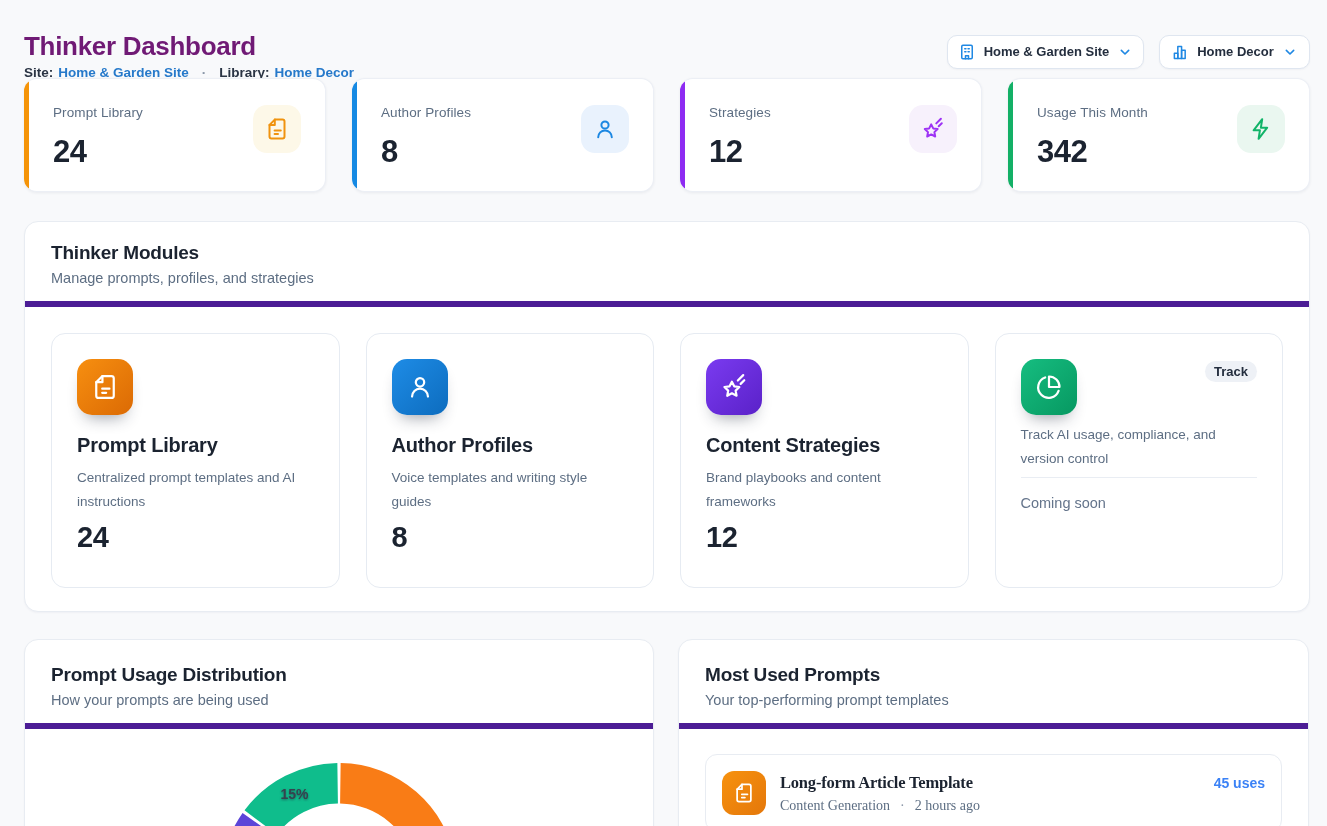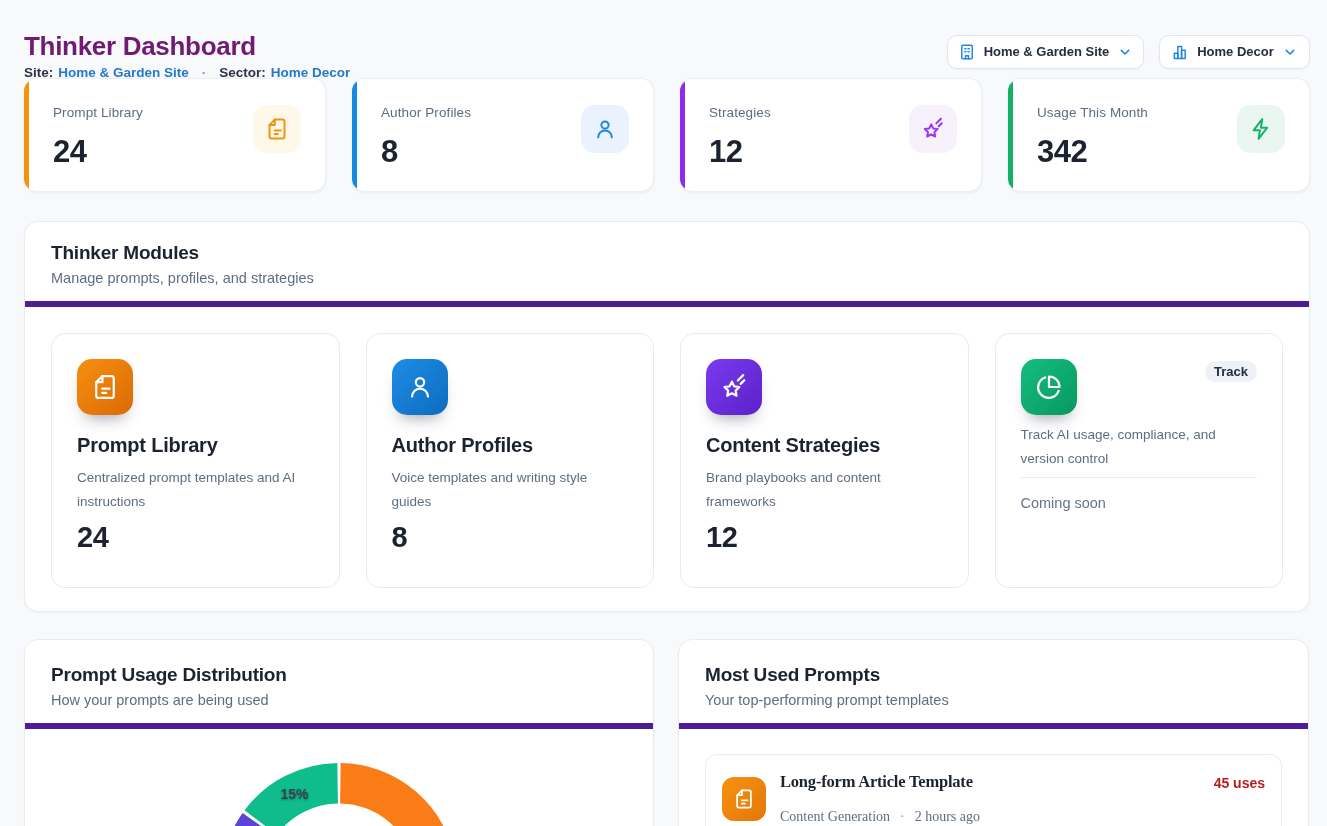--- a/index.html
+++ b/index.html
@@ -79,23 +79,23 @@
   .prompt-item {
     display: flex; align-items: center; gap: 14px;
     border: 1px solid #e8ecf2; border-radius: 12px; padding: 16px; background: #fff; cursor: pointer;
   }
   .prompt-icon {
     width: 44px; height: 44px; border-radius: 12px; flex: 0 0 auto;
     display: flex; align-items: center; justify-content: center;
   }
   .prompt-body { flex: 1 1 auto; font-family: Liberation Serif, serif; }
   .prompt-title { font-size: 16.5px; line-height: 22px; font-weight: 800; color: #1b2330; letter-spacing: -0.2px; }
-  .prompt-meta { font-size: 14px; line-height: 18px; color: #5d6e83; margin-top: 15px; display: flex; align-items: center; }
+  .prompt-meta { font-size: 14px; line-height: 18px; color: #5d6e83; margin-top: 3px; display: flex; align-items: center; }
   .prompt-meta .meta-dot { margin: 0 10px; color: #8b97a8; }
-  .prompt-uses { font-size: 14px; font-weight: 700; color: #b91c1c; align-self: flex-start; margin-top: 4px; }
+  .prompt-uses { font-size: 14px; font-weight: 700; color: #3b82f6; align-self: flex-start; margin-top: 4px; }
 
   .donut-label { font-size: 14px; font-weight: 800; fill: #36424f; }
 </style>
 </head>
 <body>
 
 <svg width="0" height="0" style="position:absolute" aria-hidden="true">
   <defs>
     <g id="ic-file-text">
       <path d="M9.8 2.6h7.7a2 2 0 0 1 2 2v14.8a2 2 0 0 1-2 2h-11a2 2 0 0 1-2-2V7.9z" fill="none"></path>
@@ -135,21 +135,21 @@
 
 <div class="page">
 
   <div class="topbar">
     <div>
       <div class="page-title">Thinker Dashboard</div>
       <div class="crumbs">
         <span>Site:</span>
         <a>Home &amp; Garden Site</a>
         <span class="crumb-dot">·</span>
-        <span>Sector:</span>
+        <span>Library:</span>
         <a>Home Decor</a>
       </div>
     </div>
     <div class="controls">
       <button class="select-btn" style="width:197px">
         <span style="display: flex; color: rgb(31, 136, 227);">
           <svg width="18" height="18" viewBox="0 0 24 24" stroke="currentColor" stroke-width="2" stroke-linecap="round" stroke-linejoin="round">
               <use href="#ic-building"></use>
             </svg>
         </span>

